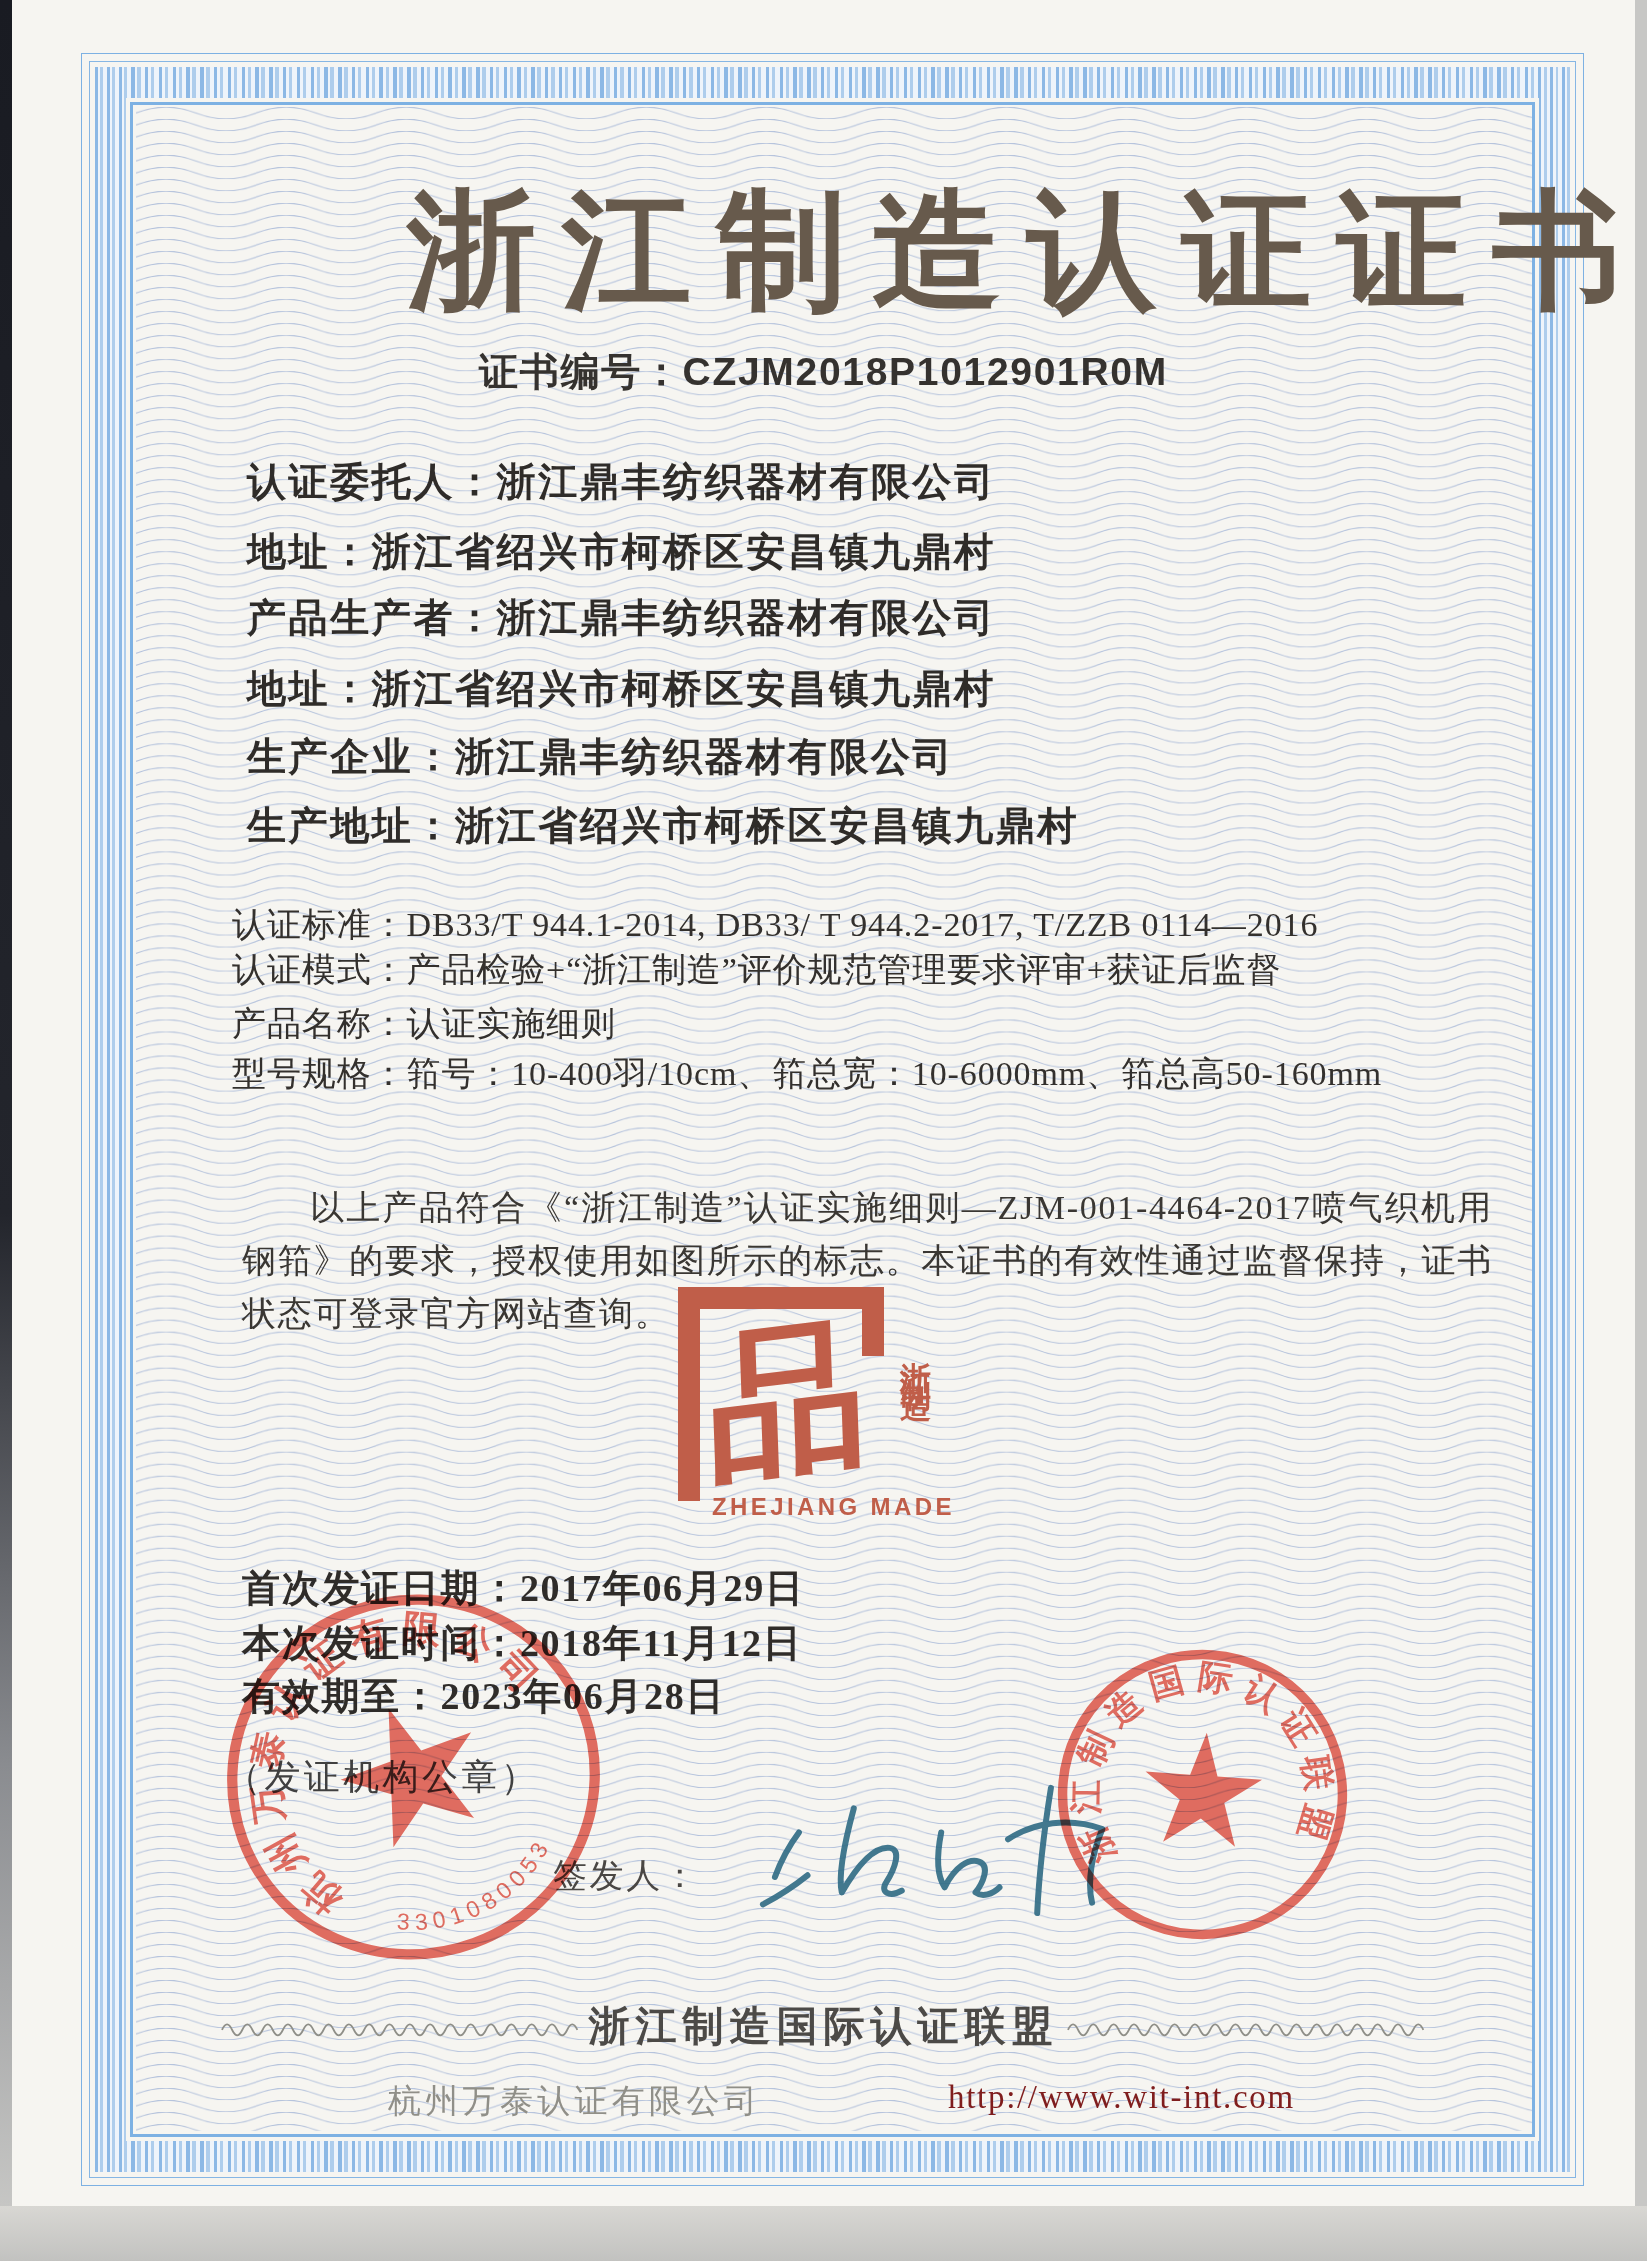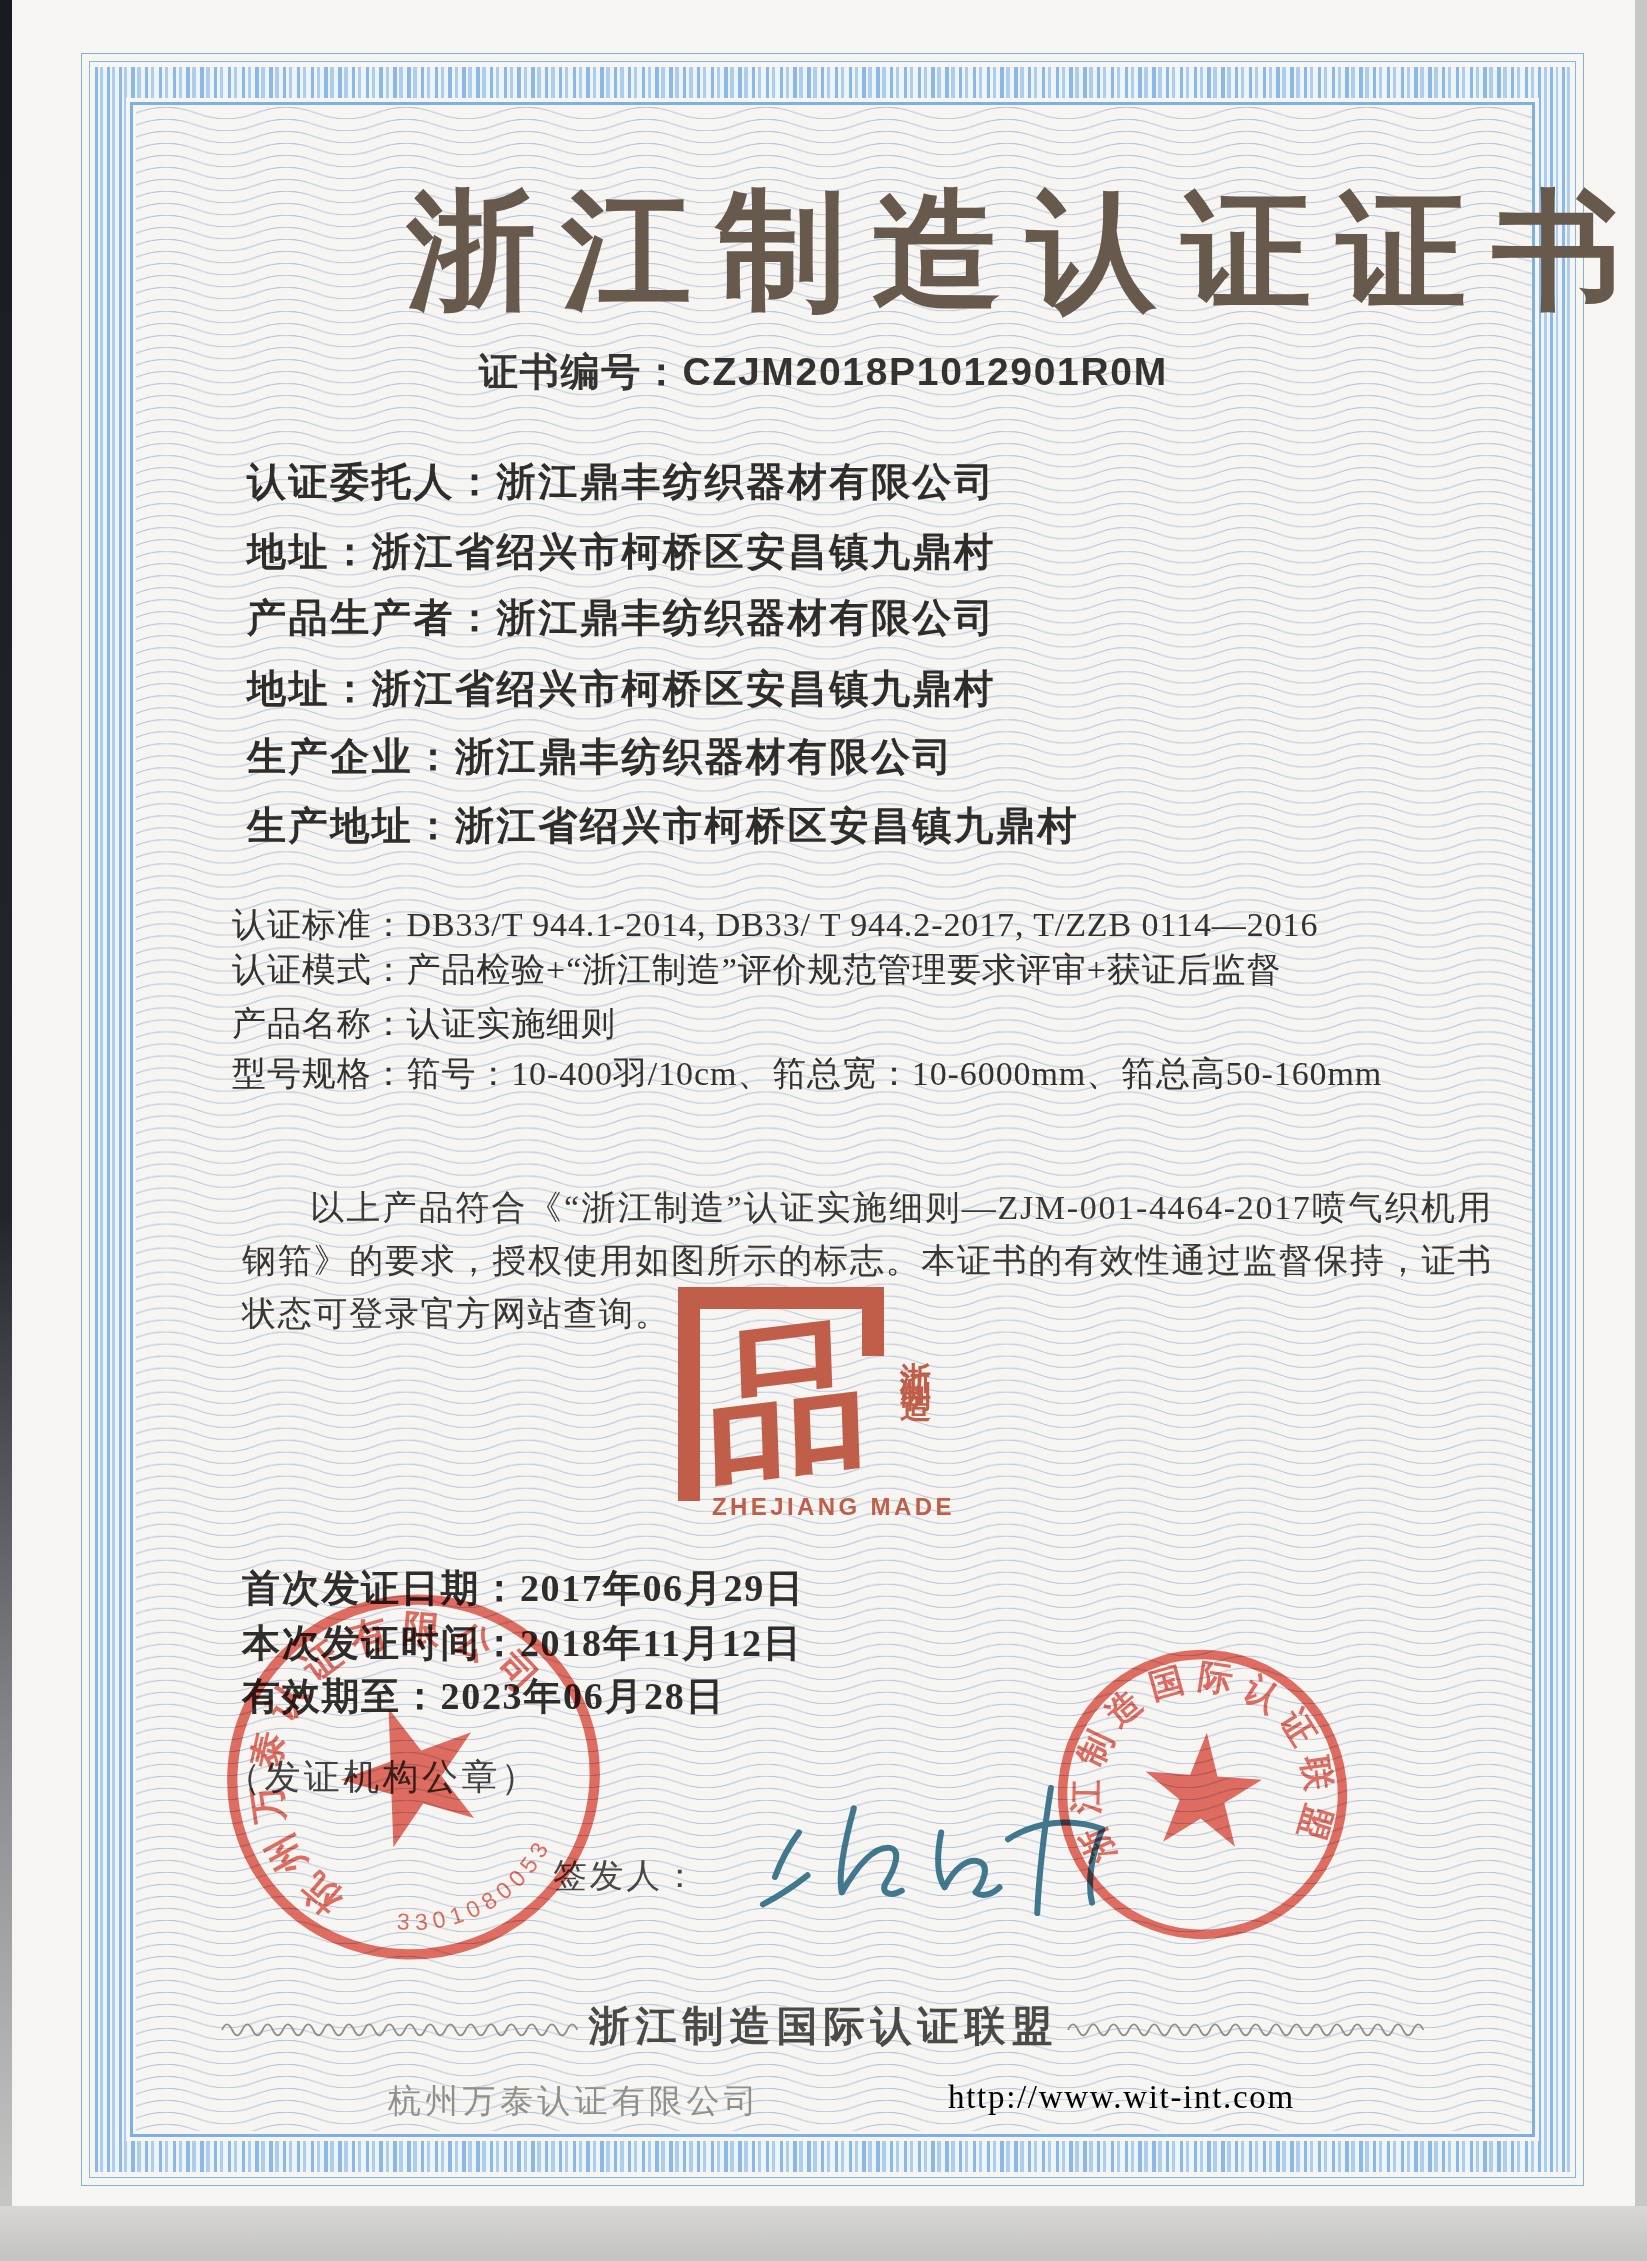--- a/index.html
+++ b/index.html
@@ -26,21 +26,21 @@
   .fieldrow{position:absolute;left:247px;font-size:39px;font-weight:bold;color:#2f2c29;letter-spacing:2.6px;white-space:nowrap;text-align:right;}
   .specrow{position:absolute;left:232px;font-size:34px;font-weight:normal;color:#33302d;letter-spacing:0.9px;white-space:nowrap;}
   .statement{position:absolute;left:242px;top:1181px;width:1251px;font-size:34px;color:#3a3733;
        line-height:53px;text-align:justify;text-indent:2em;letter-spacing:1.7px;}
   .daterow{position:absolute;left:230px;font-size:38px;font-weight:bold;color:#2f2c29;letter-spacing:1.7px;white-space:nowrap;margin-left:12px;}
   .sealnote{position:absolute;left:225px;top:1753px;font-size:36px;color:#404040;letter-spacing:3.4px;}
   .signer{position:absolute;left:553px;top:1853px;font-size:34px;color:#4a4744;letter-spacing:2.6px;text-align:center;}
   .foot-alliance{position:absolute;left:0;top:1999px;width:1647px;text-align:center;
        font-size:41px;font-weight:bold;color:#4c4a47;letter-spacing:6px;}
   .foot-issuer{position:absolute;left:388px;top:2079px;font-size:33px;color:#908f88;letter-spacing:4.3px;}
-  .foot-url{position:absolute;left:948px;top:2079px;font-size:33px;color:#000000;letter-spacing:1.7px;
+  .foot-url{position:absolute;left:948px;top:2079px;font-size:33px;color:#7f1d1d;letter-spacing:1.7px;
        font-family:"Liberation Serif","DejaVu Serif",serif;}
   
   .logo{position:absolute;left:678px;top:1287px;width:270px;height:237px;color:#c05e49;}
   .logo .bar-left{position:absolute;left:0;top:0;width:22px;height:214px;background:#c05e49;}
   .logo .bar-top{position:absolute;left:0;top:0;width:206px;height:22px;background:#c05e49;}
   .logo .bar-stub{position:absolute;left:184px;top:0;width:22px;height:69px;background:#c05e49;}
   .logo .mark{position:absolute;left:29px;top:6.9px;font-size:160px;font-weight:bold;
        transform:rotate(-7deg) skewX(-5deg);color:#c05e49;}
   .logo .vtext{position:absolute;right:12px;top:50px;writing-mode:vertical-rl;font-size:31px;
        font-weight:bold;letter-spacing:9.4px;color:#c05e49;

